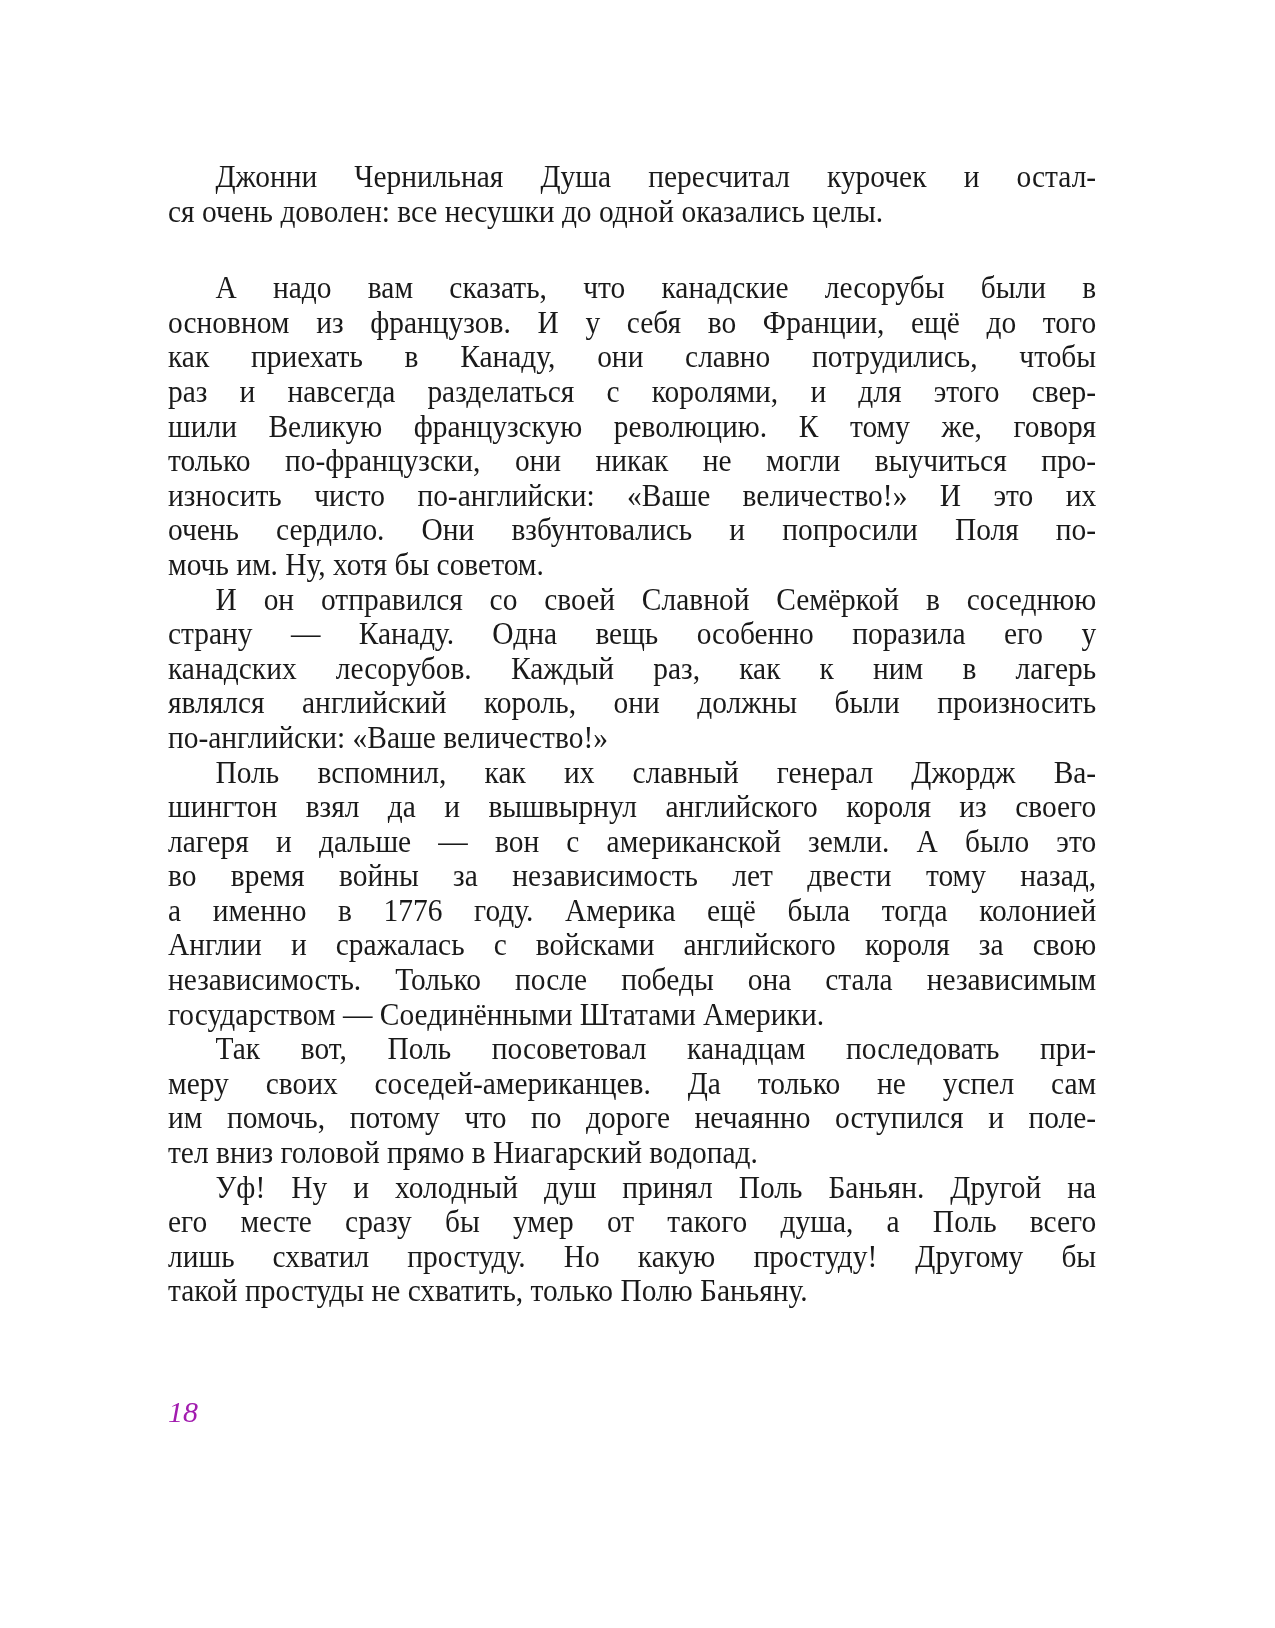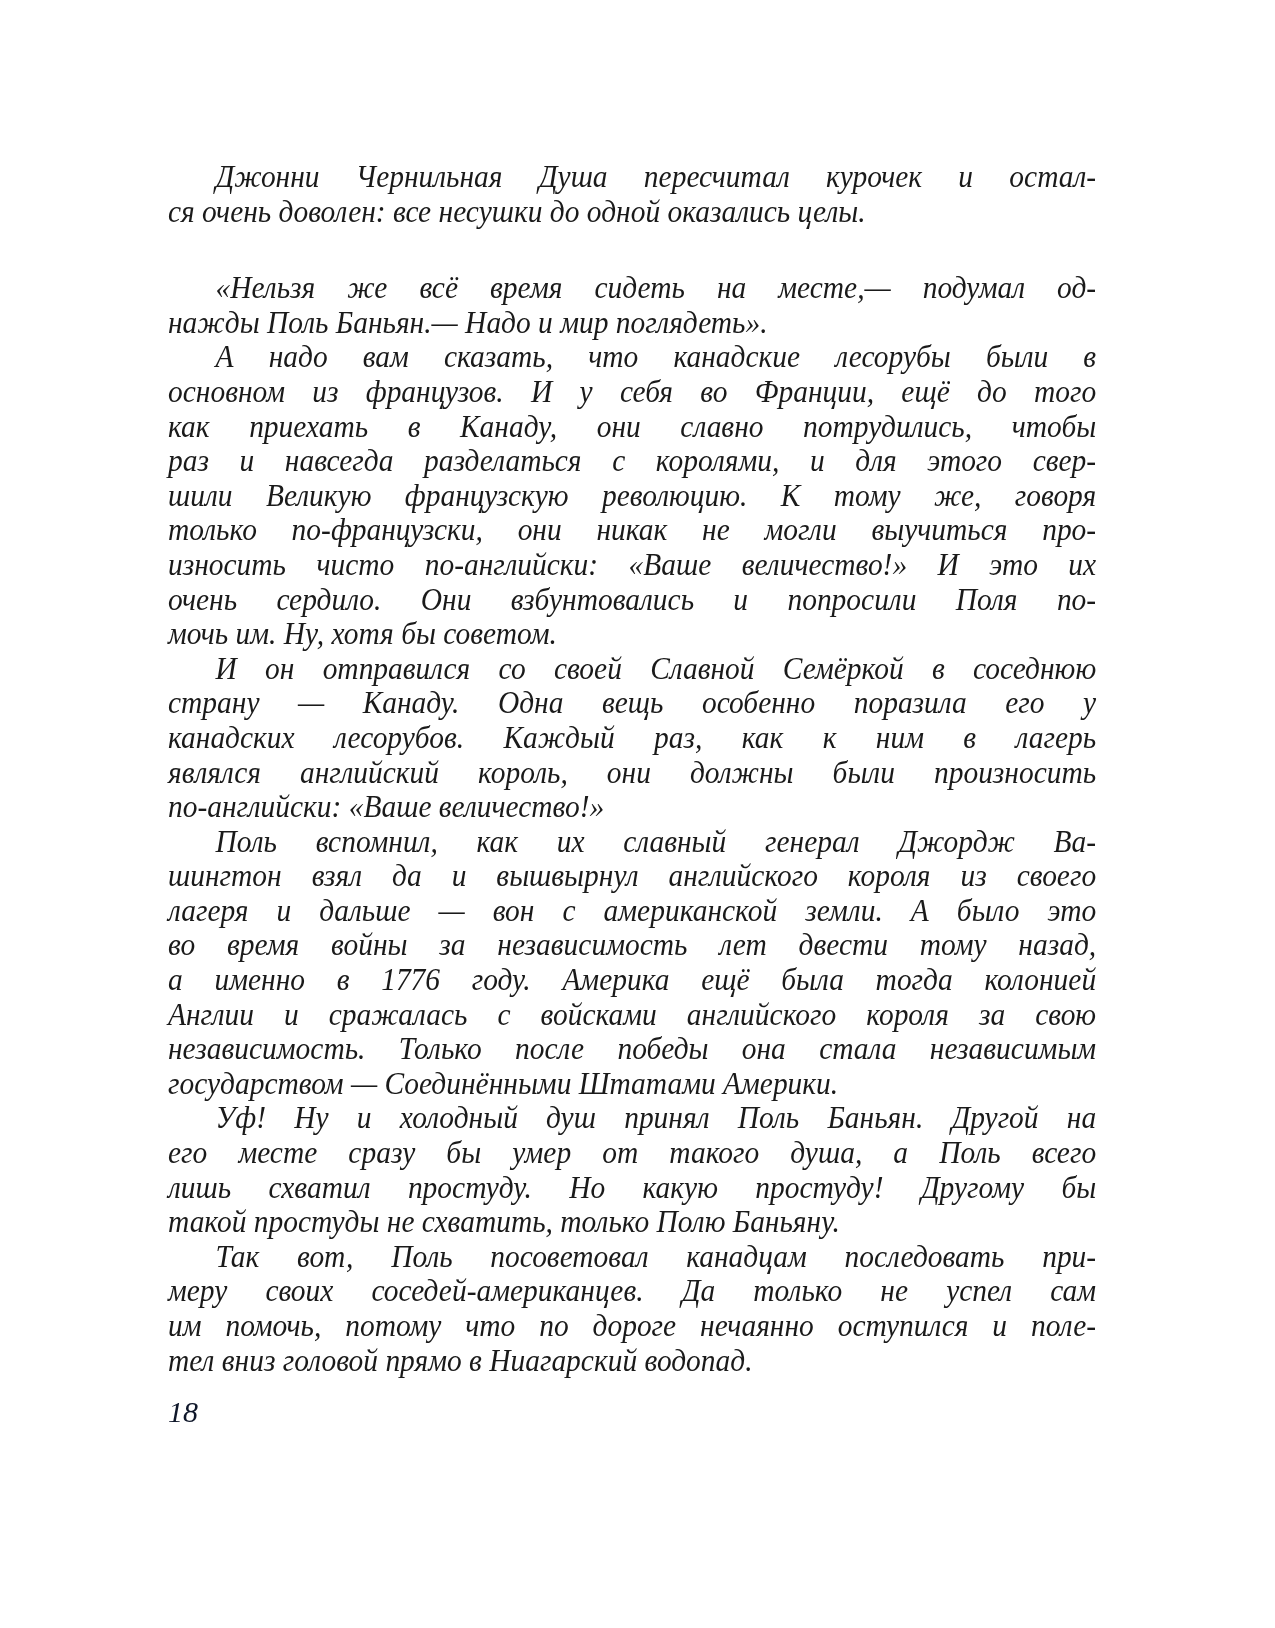--- a/index.html
+++ b/index.html
@@ -9,21 +9,20 @@
     position: relative;
     overflow: hidden;
     font-family: "Liberation Serif", "DejaVu Serif", serif;
     color: #1a1a1a;
   }
   .page {
     position: absolute;
     left: 168px;
     top: 160px;
     width: 928px;
-    font-style: italic;
   }
   .line {
     font-size: 31px;
     height: 34.6px;
     line-height: 34.6px;
     white-space: nowrap;
     text-align: justify;
     text-align-last: justify;
     transform: scaleX(0.95);
     transform-origin: left center;
@@ -31,36 +30,32 @@
   }
   .line.last { text-align-last: left; }
   .line.indent { padding-left: 50px; box-sizing: border-box; }
   .gap { height: 42px; }
   .page-number {
     position: absolute;
     left: 168px;
     top: 1395px;
     font-size: 30px;
     font-style: italic;
-    color: #0f172a;
+    color: #a21caf;
   }
 </style>
 </head>
 <body>
 
 <div class="page">
   <div>
     <div class="line indent">Джонни Чернильная Душа пересчитал курочек и остал-</div>
     <div class="line last">ся очень доволен: все несушки до одной оказались целы.</div>
   </div>
   <div class="gap"></div>
-  <div>
-    <div class="line indent">«Нельзя же всё время сидеть на месте,— подумал од-</div>
-    <div class="line last">нажды Поль Баньян.— Надо и мир поглядеть».</div>
-  </div>
   <div>
     <div class="line indent">А надо вам сказать, что канадские лесорубы были в</div>
     <div class="line">основном из французов. И у себя во Франции, ещё до того</div>
     <div class="line">как приехать в Канаду, они славно потрудились, чтобы</div>
     <div class="line">раз и навсегда разделаться с королями, и для этого свер-</div>
     <div class="line">шили Великую французскую революцию. К тому же, говоря</div>
     <div class="line">только по-французски, они никак не могли выучиться про-</div>
     <div class="line">износить чисто по-английски: «Ваше величество!» И это их</div>
     <div class="line">очень сердило. Они взбунтовались и попросили Поля по-</div>
     <div class="line last">мочь им. Ну, хотя бы советом.</div>
@@ -76,26 +71,26 @@
     <div class="line indent">Поль вспомнил, как их славный генерал Джордж Ва-</div>
     <div class="line">шингтон взял да и вышвырнул английского короля из своего</div>
     <div class="line">лагеря и дальше — вон с американской земли. А было это</div>
     <div class="line">во время войны за независимость лет двести тому назад,</div>
     <div class="line">а именно в 1776 году. Америка ещё была тогда колонией</div>
     <div class="line">Англии и сражалась с войсками английского короля за свою</div>
     <div class="line">независимость. Только после победы она стала независимым</div>
     <div class="line last">государством — Соединёнными Штатами Америки.</div>
   </div>
   <div>
+    <div class="line indent">Так вот, Поль посоветовал канадцам последовать при-</div>
+    <div class="line">меру своих соседей-американцев. Да только не успел сам</div>
+    <div class="line">им помочь, потому что по дороге нечаянно оступился и поле-</div>
+    <div class="line last">тел вниз головой прямо в Ниагарский водопад.</div>
+  </div>
+  <div>
     <div class="line indent">Уф! Ну и холодный душ принял Поль Баньян. Другой на</div>
     <div class="line">его месте сразу бы умер от такого душа, а Поль всего</div>
     <div class="line">лишь схватил простуду. Но какую простуду! Другому бы</div>
     <div class="line last">такой простуды не схватить, только Полю Баньяну.</div>
-  </div>
-  <div>
-    <div class="line indent">Так вот, Поль посоветовал канадцам последовать при-</div>
-    <div class="line">меру своих соседей-американцев. Да только не успел сам</div>
-    <div class="line">им помочь, потому что по дороге нечаянно оступился и поле-</div>
-    <div class="line last">тел вниз головой прямо в Ниагарский водопад.</div>
   </div>
 </div>
 
 <div class="page-number">18</div>
 
 </body></html>

